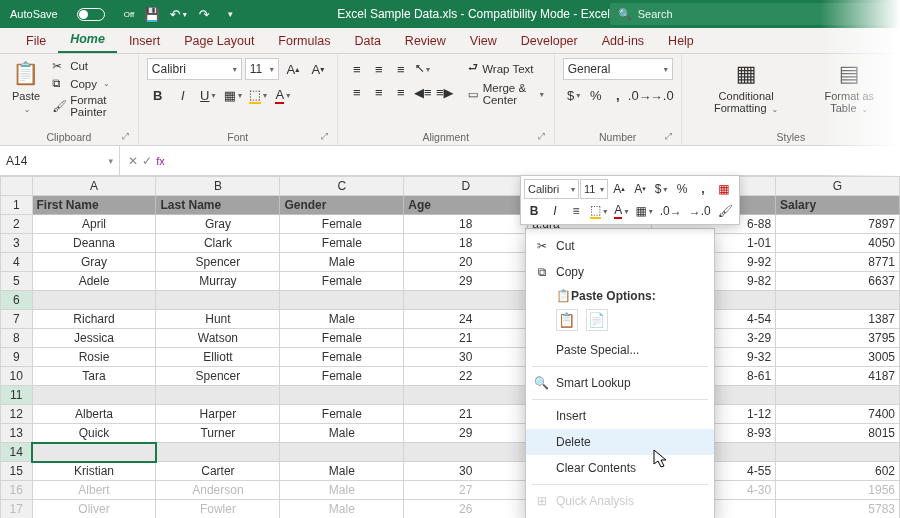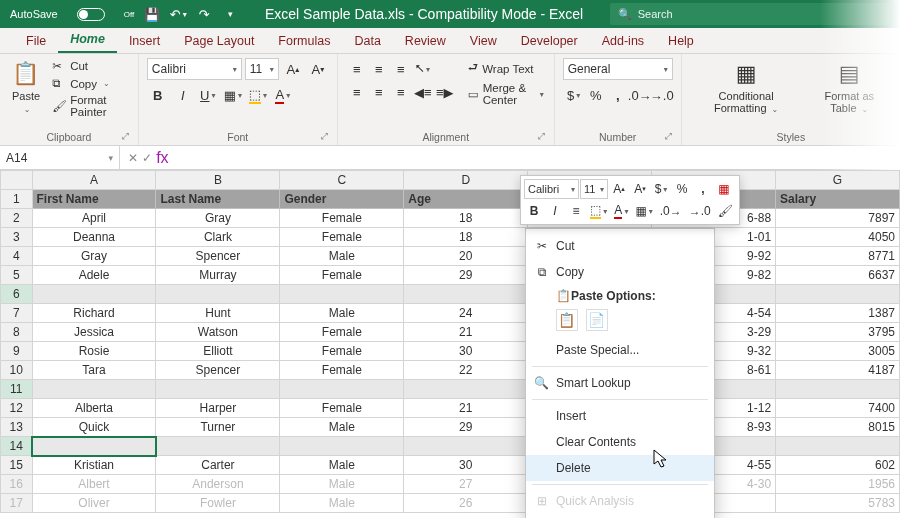--- a/index.html
+++ b/index.html
@@ -3,21 +3,21 @@
 <meta charset="utf-8">
 <style>
 * { margin: 0; padding: 0; box-sizing: border-box; font-family: "Segoe UI", Arial, sans-serif; }
 body { background: #fff; font-size: 12px; color: #333; width: 900px; height: 518px; overflow: hidden; position: relative; }
 .titlebar { background: #1a7a4c; color: #fff; height: 28px; display: flex; align-items: center; }
 .titlebar .left { display: flex; align-items: center; gap: 10px; padding-left: 10px; }
 .titlebar .autosave { display: flex; align-items: center; gap: 19px; font-size: 11px; }
 .titlebar .toggle { width: 28px; height: 13px; border: 1px solid #fff; border-radius: 7px; position: relative; }
 .titlebar .toggle::after { content: ""; position: absolute; left: 1px; top: 1px; width: 9px; height: 9px; background: #fff; border-radius: 50%; }
 .titlebar .tb-icon { width: 16px; height: 16px; display: flex; align-items: center; justify-content: center; font-size: 13px; }
-.titlebar .center { flex: 1; text-align: center; font-size: 14px; }
+.titlebar .center { flex: 1; text-align: right; font-size: 12px; }
 .titlebar .search { background: #2d8a5c; height: 22px; width: 280px; margin-right: 10px; display: flex; align-items: center; padding: 0 8px; border-radius: 2px; gap: 6px; font-size: 11px; }
 .ribbon-tabs { height: 26px; border-bottom: 1px solid #d4d4d4; display: flex; align-items: flex-end; padding-left: 14px; gap: 0; background: #f3f2f1; }
 .ribbon-tabs .tab { padding: 5px 12px; font-size: 12.5px; color: #7f1d1d; cursor: pointer; }
 .ribbon-tabs .tab.active { font-weight: 600; border-bottom: 2px solid #1a7a4c; color: #1a7a4c; font-style: italic; }
 .ribbon { background: #f3f2f1; height: 92px; display: flex; border-bottom: 1px solid #d4d4d4; }
 .ribbon-group { border-right: 1px solid #e1e1e1; padding: 4px 8px 0 8px; display: flex; flex-direction: column; height: 100%; position: relative; }
 .ribbon-group .group-body { flex: 1; display: flex; align-items: flex-start; gap: 4px; }
 .ribbon-group .group-label { text-align: center; font-size: 10.5px; color: #666; padding: 2px 0; position: relative; }
 .ribbon-group .launcher { position: absolute; right: 4px; bottom: 2px; width: 12px; height: 12px; font-size: 9px; color: #666; }
 .big-btn { display: flex; flex-direction: column; align-items: center; justify-content: center; padding: 2px 4px; gap: 2px; cursor: pointer; }
@@ -30,25 +30,25 @@
 .font-sel { border: 1px solid #ccc; background: #fff; height: 22px; padding: 0 4px; font-size: 12px; display: flex; align-items: center; }
 .font-sel.name { width: 95px; }
 .font-sel.size { width: 34px; }
 .mini-btn { width: 22px; height: 22px; border: 1px solid transparent; display: flex; align-items: center; justify-content: center; cursor: pointer; font-size: 13px; }
 .mini-row { display: flex; gap: 0; }
 .align-btns { display: flex; flex-direction: column; gap: 1px; }
 .align-btns .row { display: flex; }
 .wrap-merge { display: flex; flex-direction: column; gap: 2px; margin-left: 6px; }
 .wrap-item { display: flex; align-items: center; gap: 4px; font-size: 11.5px; padding: 1px 2px; cursor: pointer; }
 .num-sel { border: 1px solid #ccc; background: #fff; height: 22px; width: 110px; padding: 0 4px; font-size: 12px; display: flex; align-items: center; }
-.name-row { height: 24px; border-bottom: 1px solid #d4d4d4; display: flex; align-items: center; background: #fff; }
+.name-row { height: 30px; border-bottom: 1px solid #d4d4d4; display: flex; align-items: center; background: #fff; }
 .name-box { width: 120px; border-right: 1px solid #d4d4d4; height: 100%; display: flex; align-items: center; padding: 0 6px; font-size: 12px; position: relative; }
 .name-box::after { content: "▾"; position: absolute; right: 6px; color: #888; font-size: 9px; }
 .fx-icons { display: flex; align-items: center; gap: 4px; padding: 0 8px; color: #888; }
-.fx-label { color: #a21caf; font-size: 16px; }
+.fx-label { color: #a21caf; font-size: 11px; }
 .grid-wrap { position: relative; }
 table.grid { border-collapse: collapse; width: 100%; table-layout: fixed; }
 table.grid th, table.grid td { border: 1px solid #d4d4d4; font-size: 12px; height: 19px; padding: 0 4px; overflow: hidden; white-space: nowrap; text-overflow: clip; }
 table.grid th.col-hdr { background: #f0f0f0; text-align: center; font-weight: normal; color: #333; }
 table.grid th.row-hdr { background: #f0f0f0; text-align: center; font-weight: normal; color: #333; width: 28px; }
 table.grid th.corner { background: #f0f0f0; width: 28px; }
 table.grid tr.sel th.row-hdr { background: #d2e8dc; }
 table.grid tr.sel td { background: #e8e8e8; }
 table.grid td.header-cell { background: #a3a3a3; font-weight: 700; text-align: left; border-color: #c0c0c0; }
 table.grid td.data-cell { text-align: center; }
@@ -521,25 +521,25 @@
     </div>
   <div class="cm-sep"></div>
   <div class="cm-item">
       <span class="cm-icon" style="color:#1a7adc">🔍</span>
       <span>Smart Lookup</span>
     </div>
   <div class="cm-sep"></div>
   <div class="cm-item">
       <span>Insert</span>
     </div>
+  <div class="cm-item hover">
+      <span>Delete</span>
+    </div>
   <div class="cm-item">
       <span>Clear Contents</span>
-    </div>
-  <div class="cm-item hover">
-      <span>Delete</span>
     </div>
   <div class="cm-sep"></div>
   <div class="cm-item" style="color:#ccc">
       <span class="cm-icon">⊞</span>
       <span>Quick Analysis</span>
     </div>
 </div>
 
 <svg class="cursor" style="left:650px; top:448px" viewBox="0 0 20 22">
   <path d="M4 2 L4 16 L8 13 L11 19 L14 18 L11 12 L16 12 Z" fill="#fff" stroke="#000" stroke-width="1"></path>

